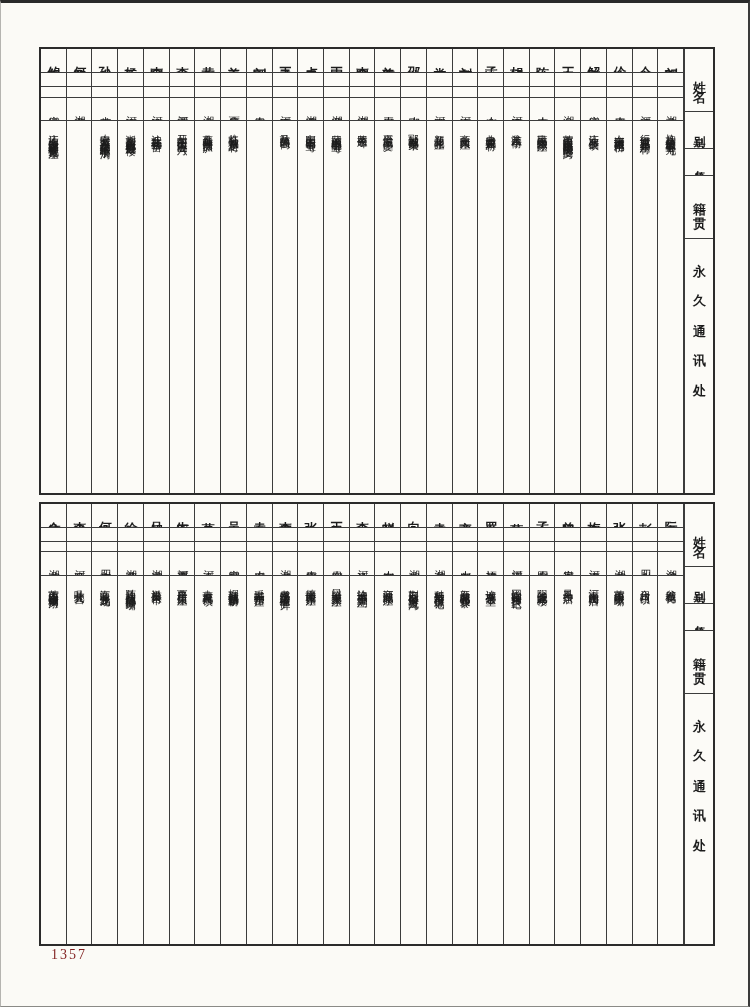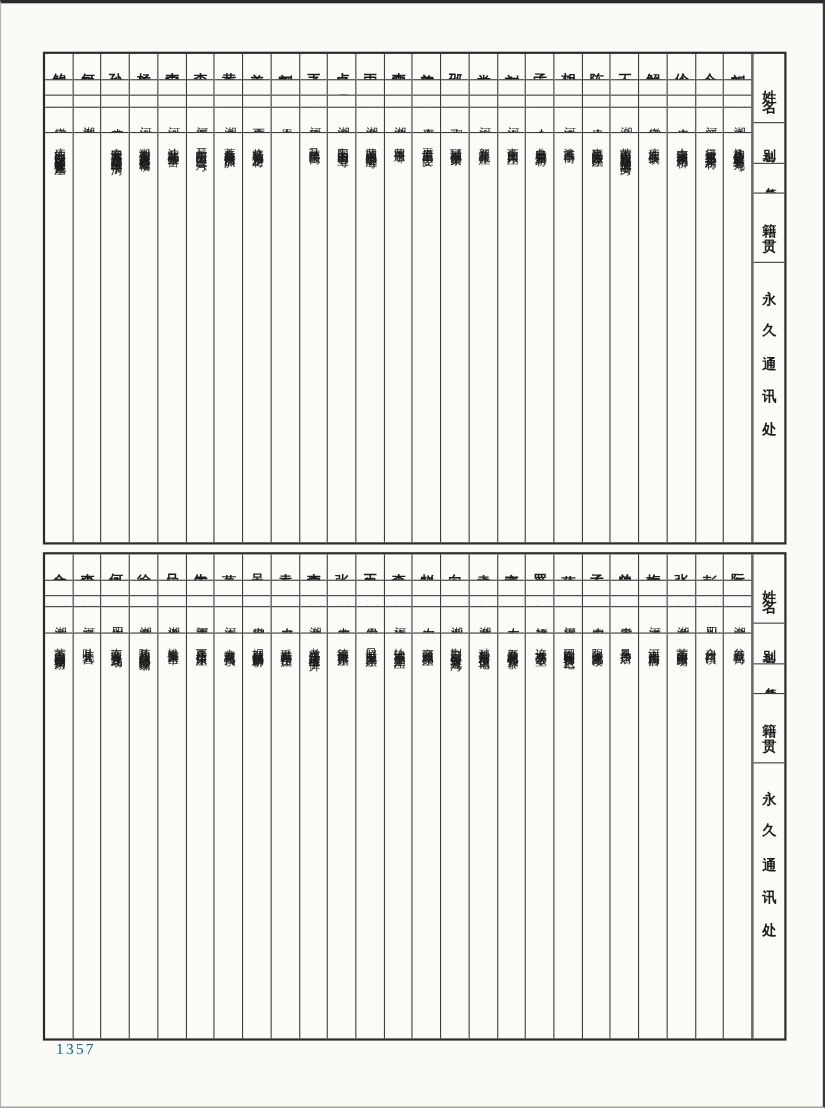--- a/index.html
+++ b/index.html
@@ -26,21 +26,21 @@
                 align-items:stretch;padding-top:5px;}
   .cell-address .vtext{height:calc(100% - 8px);}
   .vtext{writing-mode:vertical-rl;text-orientation:upright;color:#1c1c1c;line-height:1.08;display:block;}
   .header-col .cell{font-weight:700;}
   .header-col .cell-name .vtext{letter-spacing:9px;font-size:13px;}
   .header-col .cell-alias .vtext{letter-spacing:4px;font-size:12px;}
   .header-col .cell-age .vtext{letter-spacing:1px;font-size:11px;}
   .header-col .cell-native .vtext{letter-spacing:14px;font-size:13px;}
   .header-col .cell-address{align-items:stretch;padding-top:14px;}
   .header-col .cell-address .vtext{letter-spacing:30px;font-size:13px;height:auto;}
-  .page-number{position:absolute;left:50px;top:944px;font-size:14px;color:#0369a1;letter-spacing:2px;}
+  .page-number{position:absolute;left:50px;top:944px;font-size:14px;color:#7f1d1d;letter-spacing:2px;}
 </style>
 </head>
 <body>
 
 <div class="page">
   <div class="content">
     <div class="reg-table upper">
         <div class="col header-col">
           <div class="cell cell-name">
             <span class="vtext">姓名</span>

